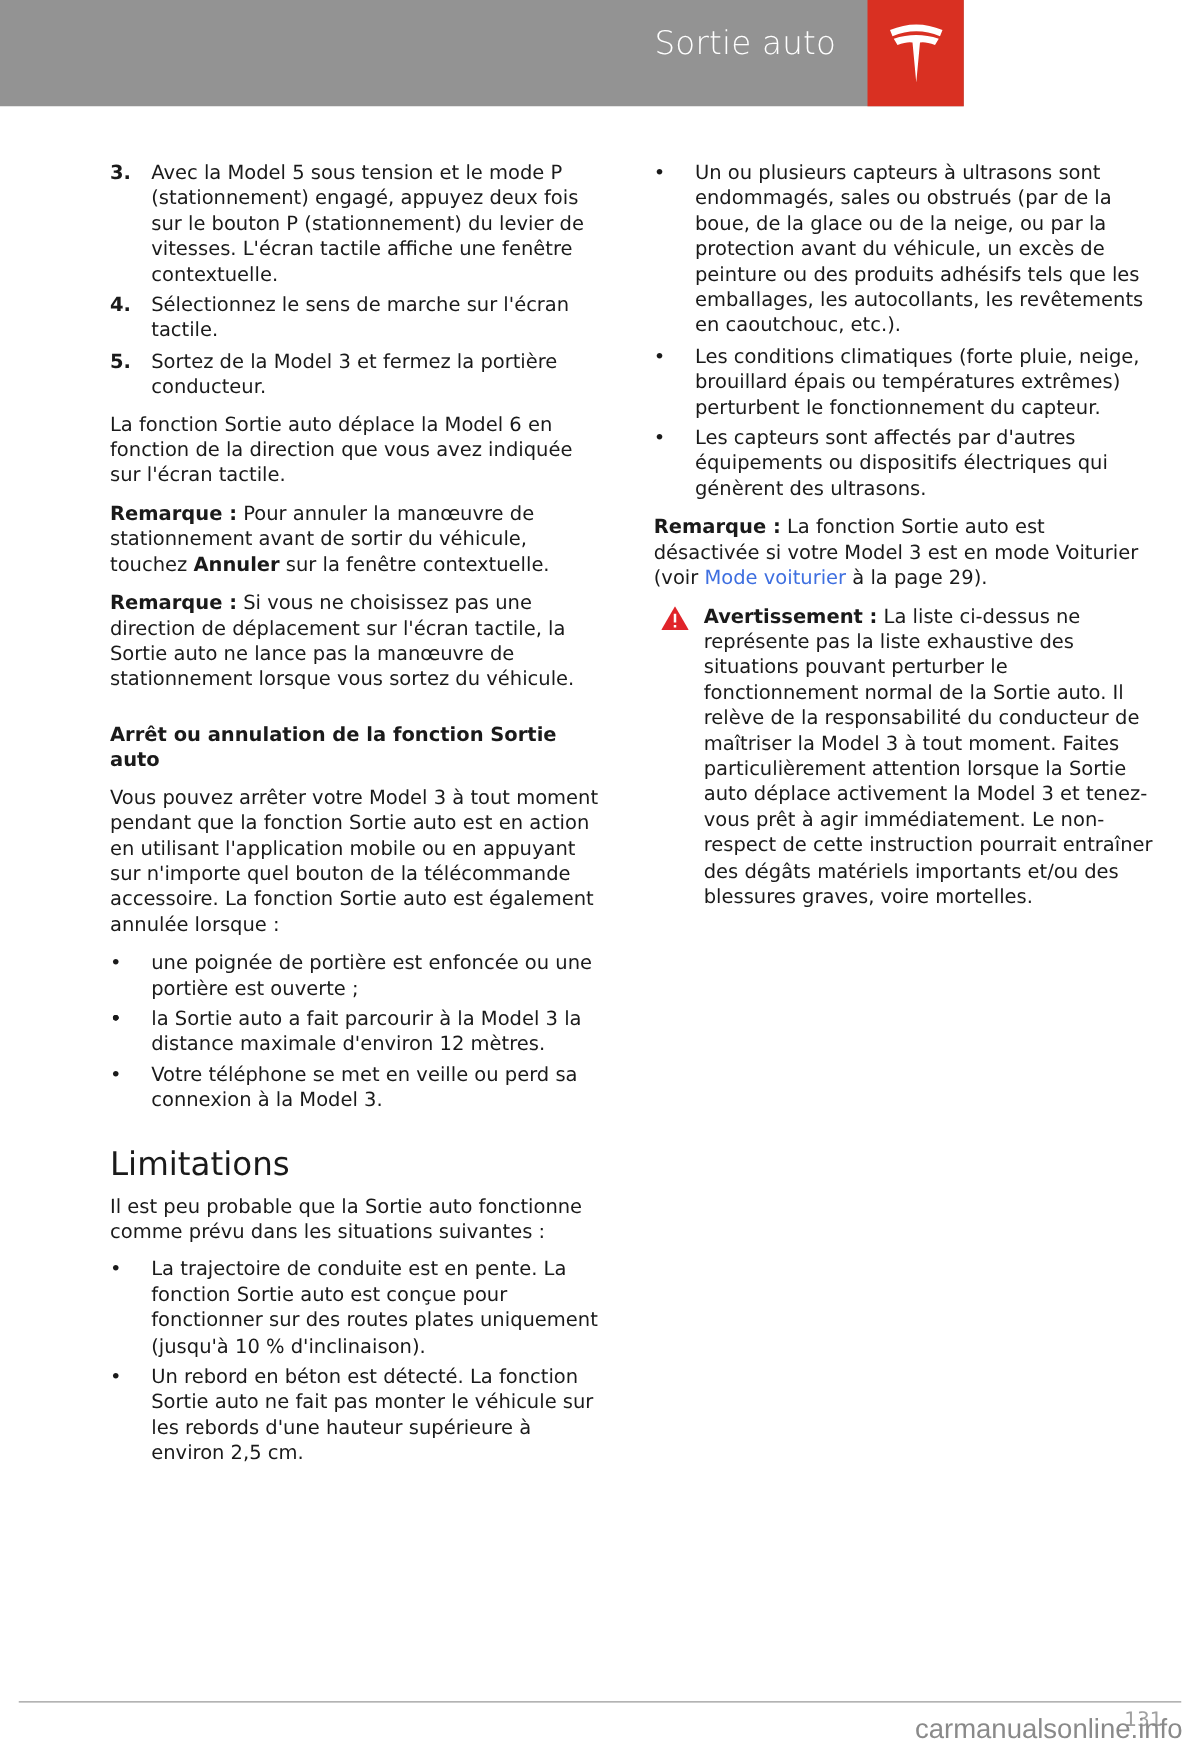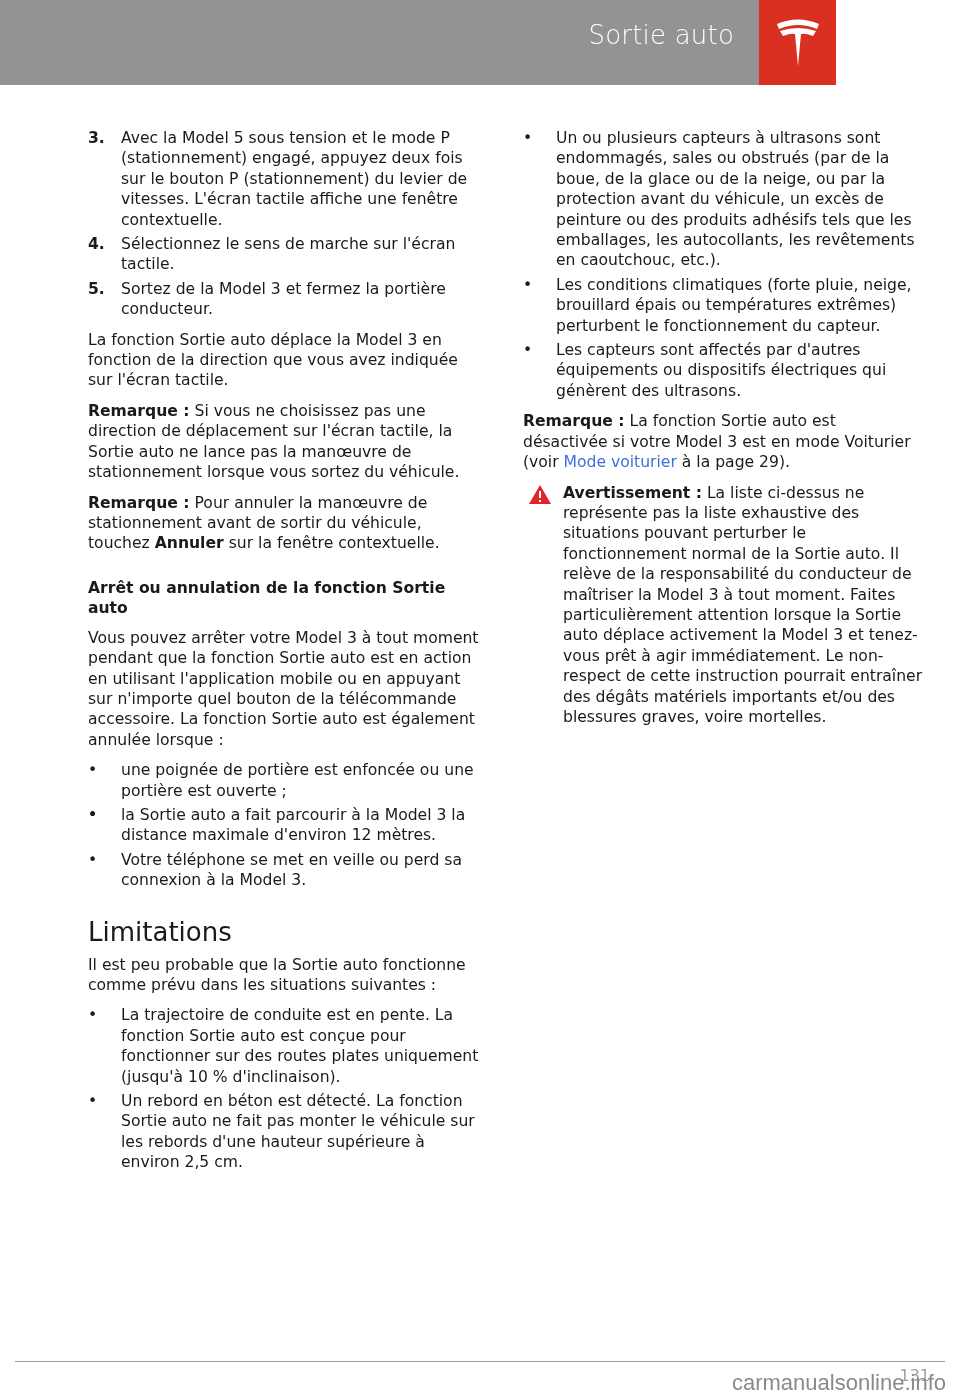--- a/index.html
+++ b/index.html
@@ -1,21 +1,21 @@
 <!DOCTYPE html>
 <html><head>
 <meta charset="utf-8">
 <style>
   html, body { margin:0; padding:0; }
   body {
     width:960px; height:1396px; position:relative; background:#ffffff;
     font-family:"DejaVu Sans", sans-serif; color:#1a1a1a; overflow:hidden;
   }
   .header {
-    position:absolute; left:0; top:0; width:836px; height:85px; background:#939393;
+    position:absolute; left:0; top:0; width:771px; height:85px; background:#939393;
   }
   .header-title {
     position:absolute; right:102px; top:20px; font-size:26px; color:#ffffff;
     font-weight:300; letter-spacing:0.2px;
   }
   .logo-box {
     position:absolute; right:0; top:0; width:77px; height:85px; background:#d93022;
     display:flex; align-items:center; justify-content:center;
   }
   .col { position:absolute; top:128px; width:392px; font-size:15.6px; line-height:20.4px; }
@@ -49,23 +49,23 @@
     </svg>
   </div>
 </div>
 
 <div class="col col-left">
   <ol class="olist">
     <li><span class="num">3.</span><span>Avec la Model 5 sous tension et le mode P (stationnement) engagé, appuyez deux fois sur le bouton P (stationnement) du levier de vitesses. L'écran tactile affiche une fenêtre contextuelle.</span></li>
     <li><span class="num">4.</span><span>Sélectionnez le sens de marche sur l'écran tactile.</span></li>
     <li><span class="num">5.</span><span>Sortez de la Model 3 et fermez la portière conducteur.</span></li>
   </ol>
-  <p>La fonction Sortie auto déplace la Model 3 en fonction de la direction que vous avez indiquée sur l'écran tactile.</p>
+  <p>La fonction Sortie auto déplace la Model 6 en fonction de la direction que vous avez indiquée sur l'écran tactile.</p>
+  <p><span class="bold">Remarque :</span><span> Pour annuler la manœuvre de stationnement avant de sortir du véhicule, touchez </span><span class="bold">Annuler</span><span> sur la fenêtre contextuelle.</span></p>
   <p><span class="bold">Remarque :</span><span> Si vous ne choisissez pas une direction de déplacement sur l'écran tactile, la Sortie auto ne lance pas la manœuvre de stationnement lorsque vous sortez du véhicule.</span></p>
-  <p><span class="bold">Remarque :</span><span> Pour annuler la manœuvre de stationnement avant de sortir du véhicule, touchez </span><span class="bold">Annuler</span><span> sur la fenêtre contextuelle.</span></p>
 
   <h3>Arrêt ou annulation de la fonction Sortie auto</h3>
   <p>Vous pouvez arrêter votre Model 3 à tout moment pendant que la fonction Sortie auto est en action en utilisant l'application mobile ou en appuyant sur n'importe quel bouton de la télécommande accessoire. La fonction Sortie auto est également annulée lorsque :</p>
   <ul class="ulist">
     <li><span class="bullet">•</span><span>une poignée de portière est enfoncée ou une portière est ouverte ;</span></li>
     <li><span class="bullet">•</span></li>
     <li><span class="bullet">•</span></li>
     <li><span class="bullet">•</span><span>la Sortie auto a fait parcourir à la Model 3 la distance maximale d'environ 12 mètres.</span></li>
     <li><span class="bullet">•</span><span>Votre téléphone se met en veille ou perd sa connexion à la Model 3.</span></li>
   </ul>

